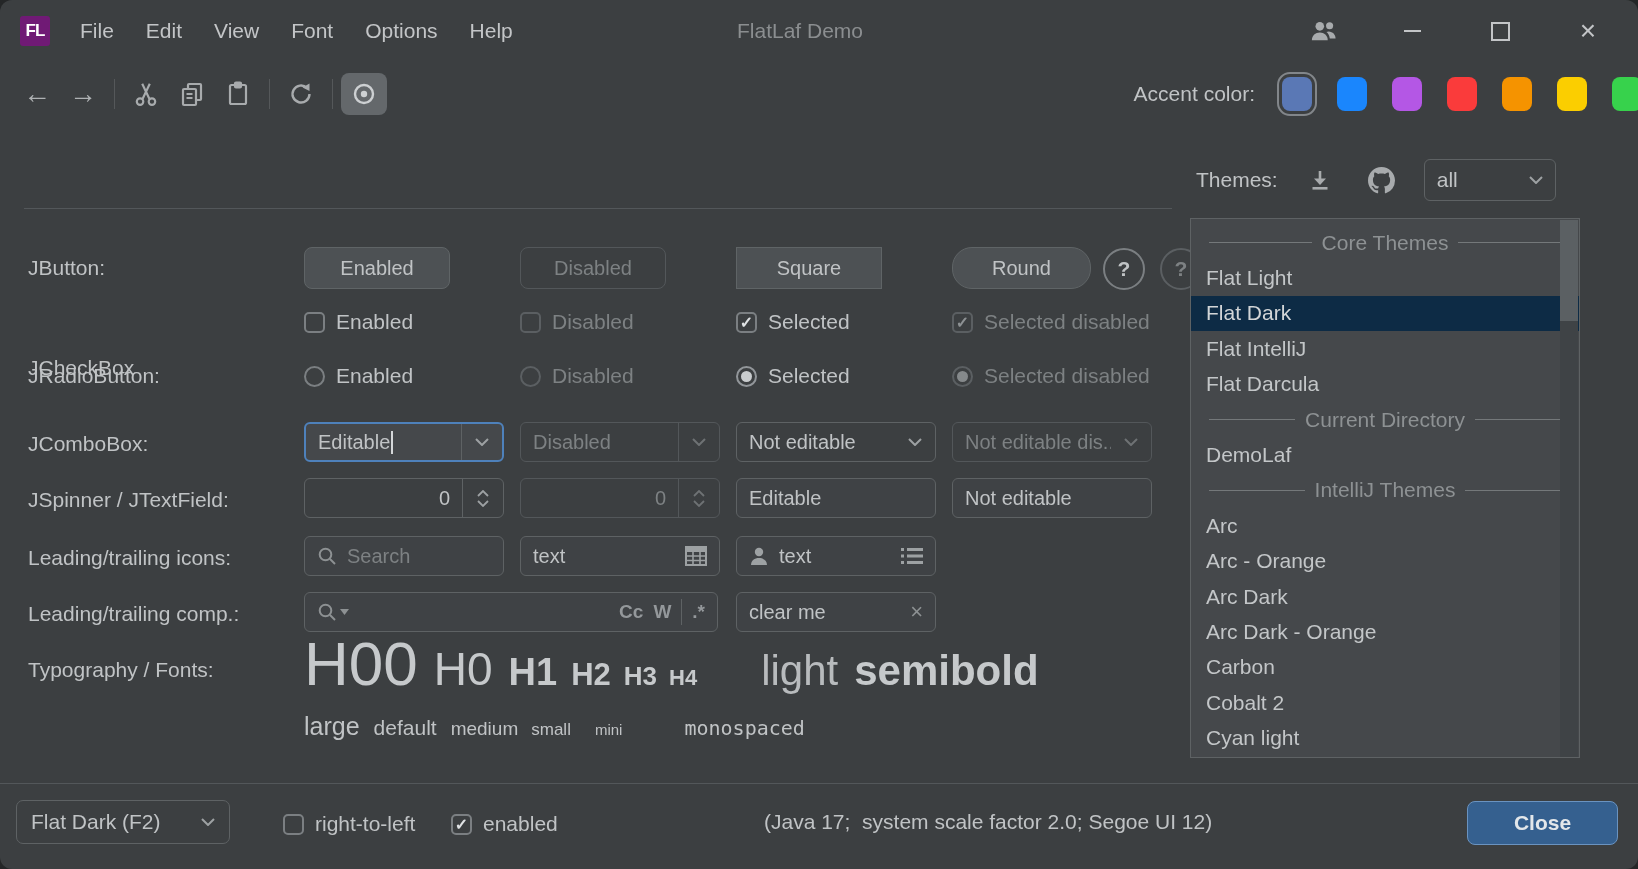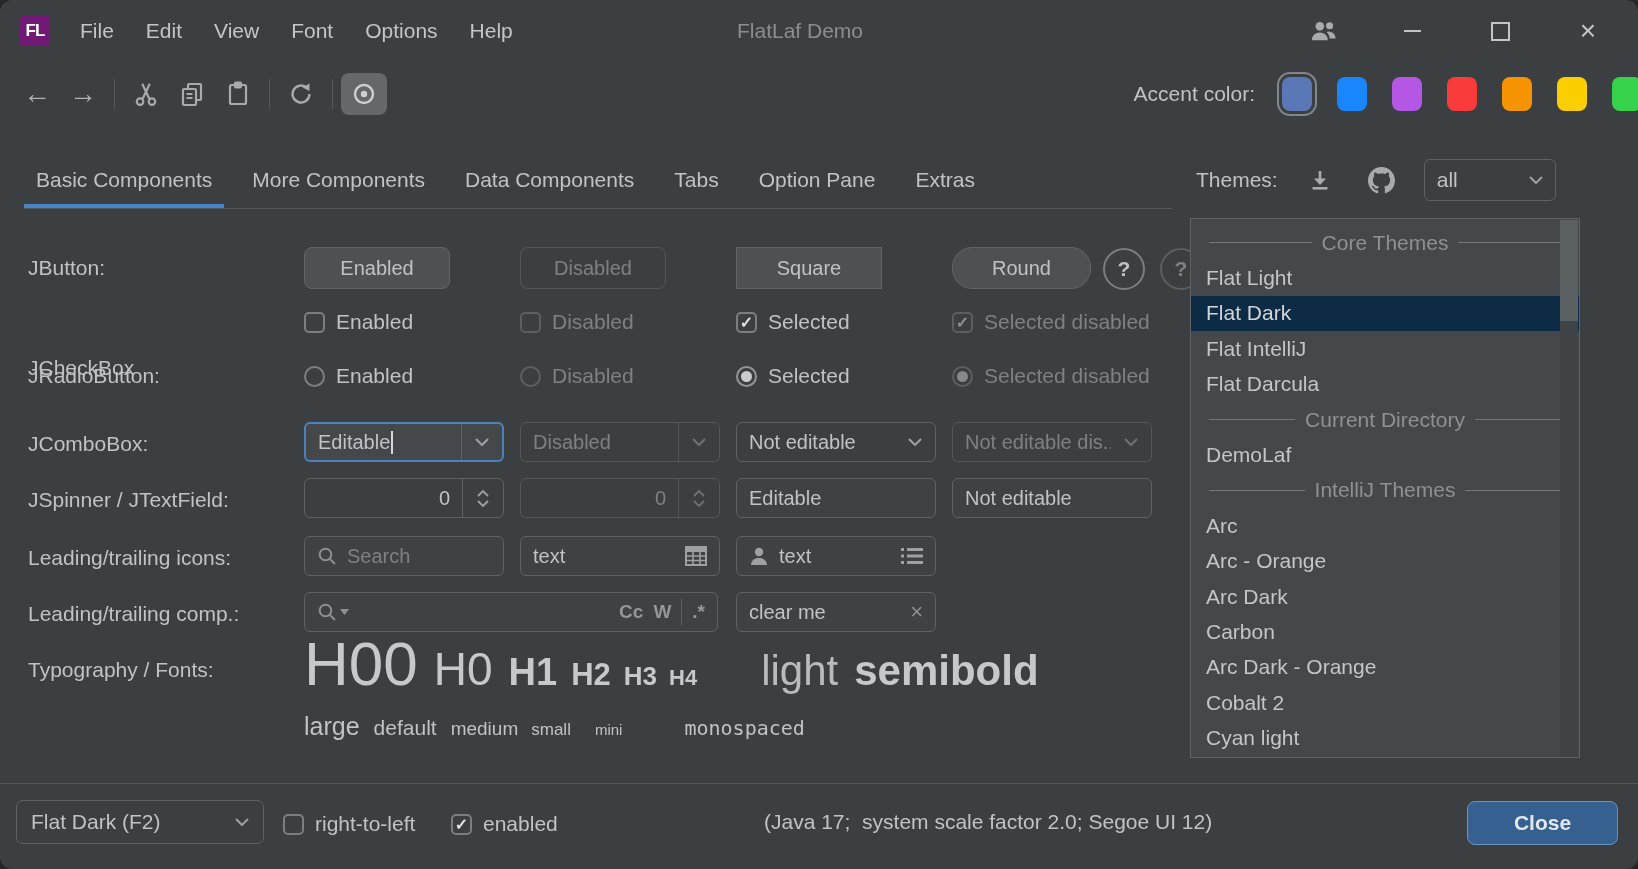--- a/index.html
+++ b/index.html
@@ -115,21 +115,21 @@
   .tl-inner{position:absolute;left:0;top:6px;right:0;}
   .tl-item{height:35.4px;display:flex;align-items:center;padding-left:15px;font-size:21px;color:#c3c6c8;}
   .tl-item.selected{background:#0d2b45;color:#d2d5d7;}
   .tl-sep{height:35.4px;display:flex;align-items:center;color:#8d9193;font-size:21px;padding:0 8px;}
   .tl-sep::before,.tl-sep::after{content:'';flex:1;height:1px;background:#74787a;margin:0 10px;}
   .tl-scrollbar{position:absolute;top:1px;right:1px;width:18px;height:538px;background:#3f4346;}
   .tl-thumb{position:absolute;top:0;left:0;width:18px;height:101px;background:#5b6063;}
 
   
   .bottom-sep{position:absolute;left:0;top:783px;width:1638px;height:1px;background:#53575a;}
-  .bb-combo{position:absolute;left:16px;top:800px;width:248px;height:44px;border:1px solid #5e6264;border-radius:7px;
+  .bb-combo{position:absolute;left:16px;top:800px;width:214px;height:44px;border:1px solid #5e6264;border-radius:7px;
             box-sizing:border-box;display:flex;align-items:center;justify-content:space-between;
             padding:16px 14px;font-size:21px;color:#c0c3c5;}
   .bb-check-rtl{left:283px;top:812px;}
   .bb-check-enabled{left:451px;top:812px;}
   .status{position:absolute;left:764px;top:822px;transform:translateY(-50%);font-size:21px;color:#c0c3c5;white-space:pre;}
   .close-btn{position:absolute;left:1467px;top:801px;width:151px;height:44px;background:#35608f;border:1.5px solid #6a93c0;
              border-radius:8px;box-sizing:border-box;display:flex;align-items:center;justify-content:center;
              font-size:21px;font-weight:bold;color:#e3e7ea;}
 </style>
 </head>
@@ -215,28 +215,20 @@
       <div class="swatch" style="background-color: rgb(26, 134, 253);"></div>
       <div class="swatch" style="background-color: rgb(180, 87, 229);"></div>
       <div class="swatch" style="background-color: rgb(250, 59, 59);"></div>
       <div class="swatch" style="background-color: rgb(245, 147, 0);"></div>
       <div class="swatch" style="background-color: rgb(251, 206, 0);"></div>
       <div class="swatch" style="background-color: rgb(55, 210, 76);"></div>
     </div>
   </div>
 
   <div class="tab-underline-track"></div>
-  <div class="tabbar">
-    <div class="tab selected">Basic Components</div>
-    <div class="tab">More Components</div>
-    <div class="tab">Data Components</div>
-    <div class="tab">Tabs</div>
-    <div class="tab">Option Pane</div>
-    <div class="tab">Extras</div>
-  </div>
   <div class="themes-head" style="gap:22px;">
     <span class="themes-label">Themes:</span>
     <div class="mini-btn">
       <svg width="24" height="24" viewBox="0 0 24 24" fill="#a8abad">
         <rect x="10.7" y="3" width="2.6" height="9"></rect>
         <polygon points="6,10.5 18,10.5 12,17"></polygon>
         <rect x="4.5" y="19" width="15" height="2.6"></rect>
       </svg>
     </div>
     <div class="mini-btn">
@@ -463,22 +455,22 @@
       <div class="tl-sep">
           <span>Current Directory</span>
         </div>
       <div class="tl-item">DemoLaf</div>
       <div class="tl-sep">
           <span>IntelliJ Themes</span>
         </div>
       <div class="tl-item">Arc</div>
       <div class="tl-item">Arc - Orange</div>
       <div class="tl-item">Arc Dark</div>
+      <div class="tl-item">Arc Dark - Orange</div>
       <div class="tl-item">Carbon</div>
-      <div class="tl-item">Arc Dark - Orange</div>
       <div class="tl-item">Cobalt 2</div>
       <div class="tl-item">Cyan light</div>
       <div class="tl-item">Dark Flat</div>
     </div>
     <div class="tl-scrollbar">
       <div class="tl-thumb"></div>
     </div>
   </div>
 
   <div class="bottom-sep"></div>

